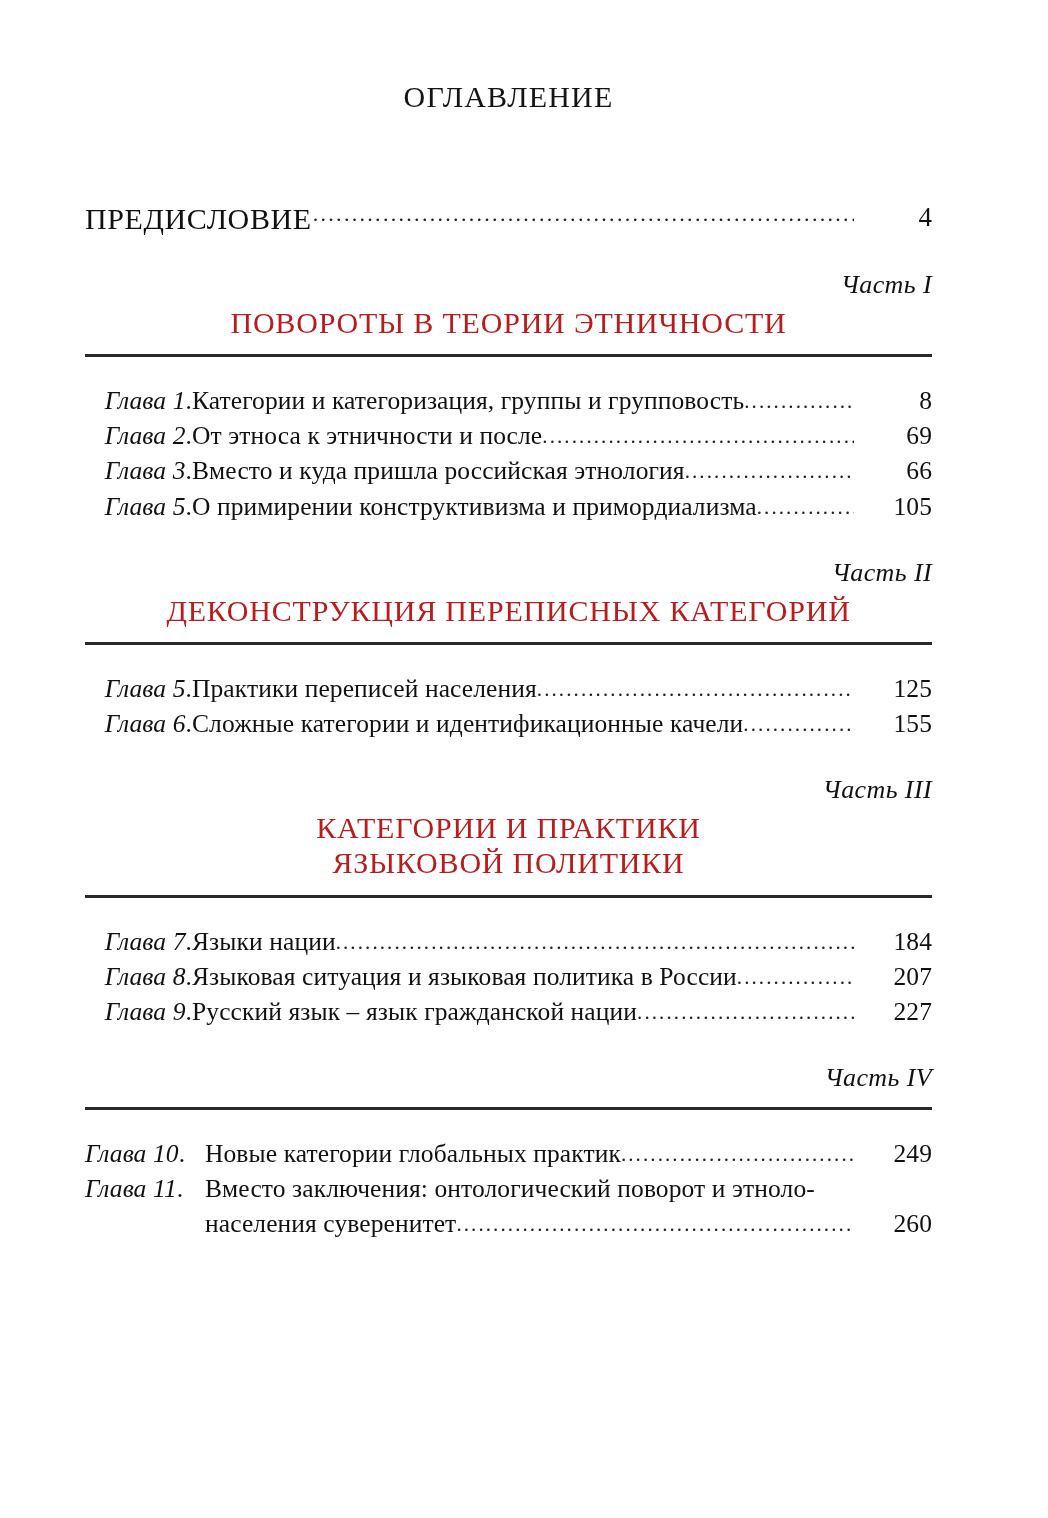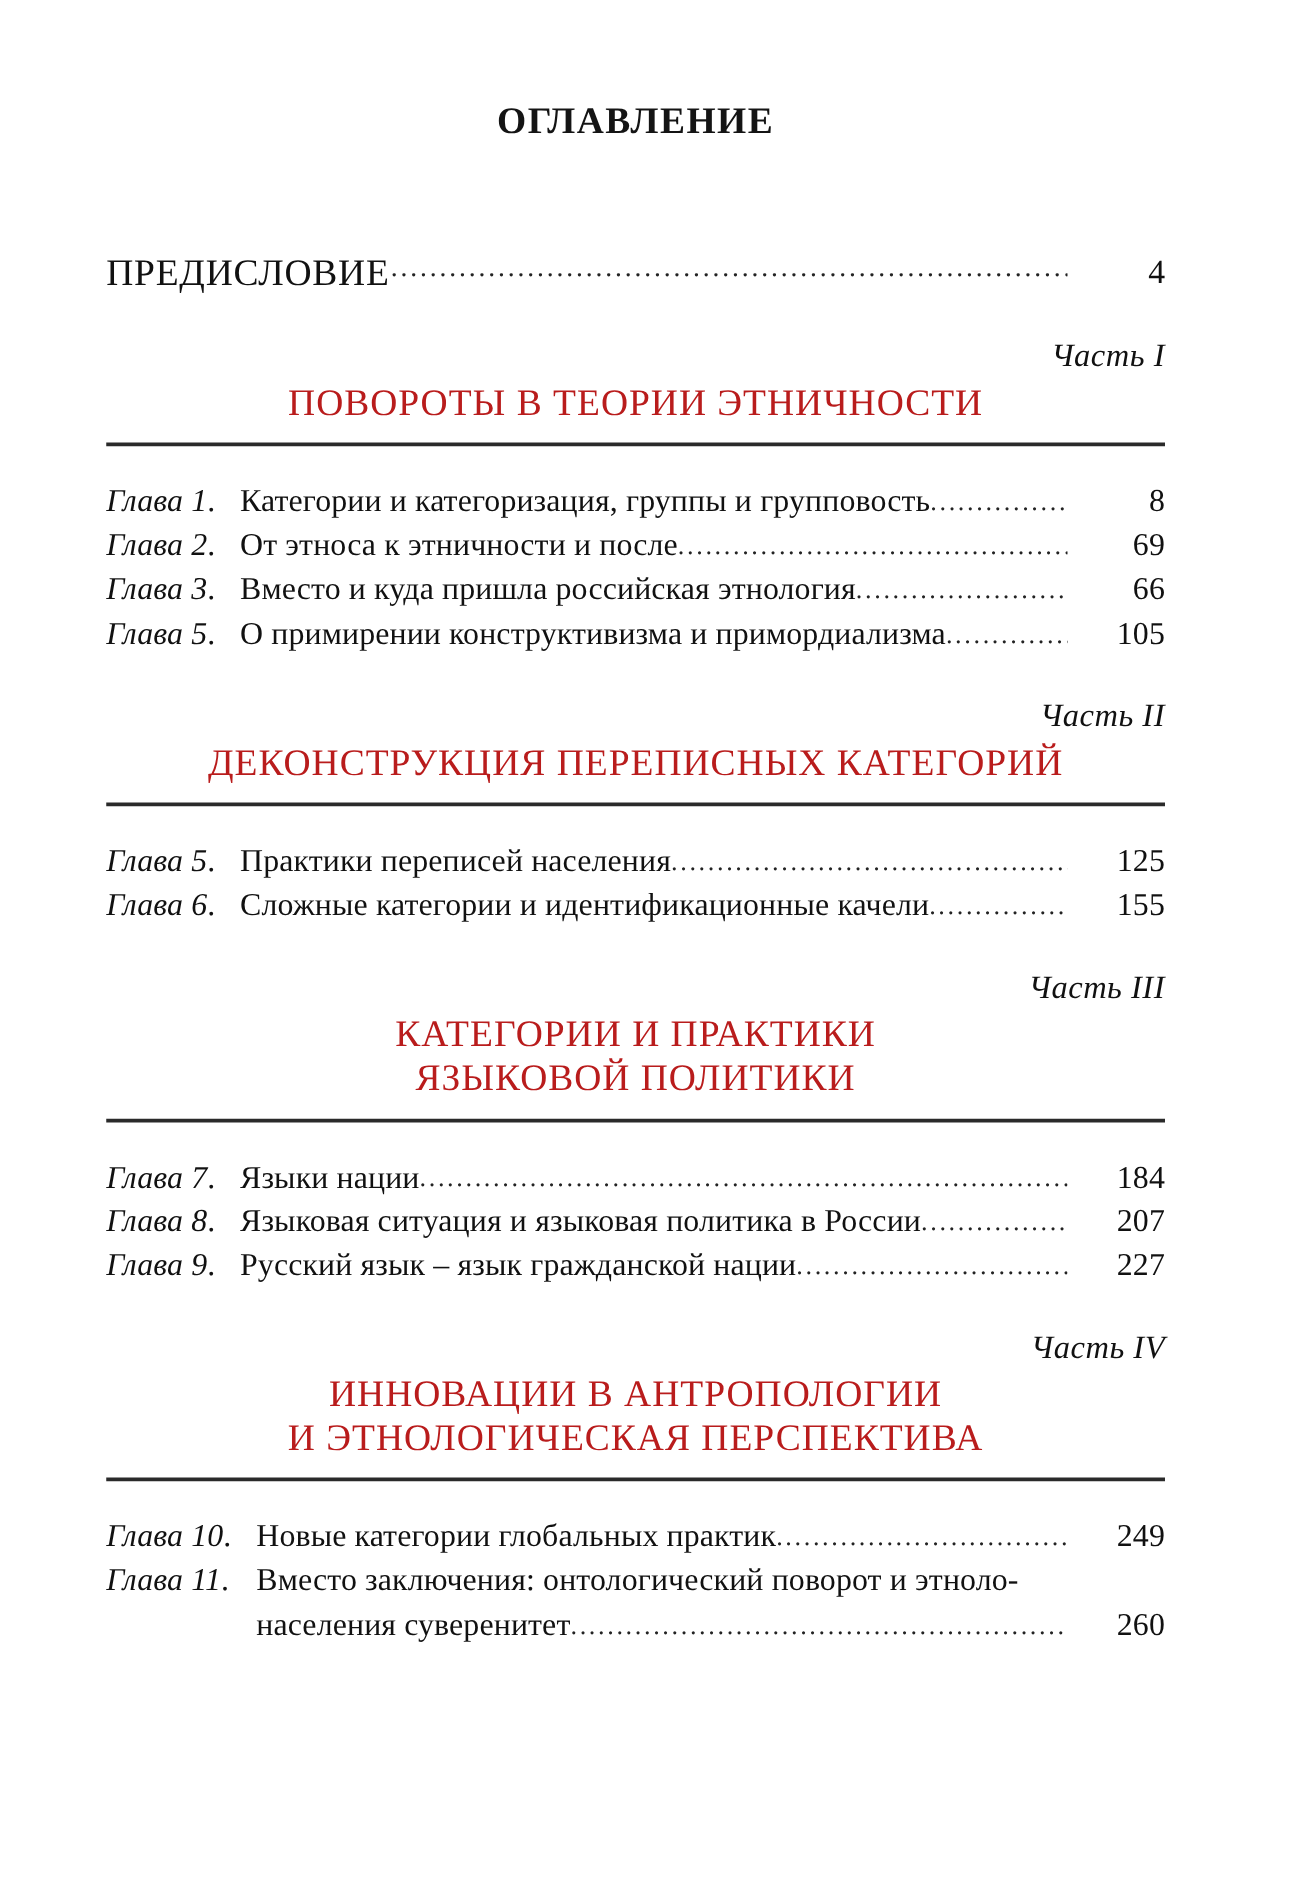--- a/index.html
+++ b/index.html
@@ -32,21 +32,21 @@
     top: 0;
     width: 847px;
   }
 
   
   .page-title {
     text-align: center;
     font-size: 30px;
     letter-spacing: 1.2px;
     margin-top: 80px;
-    font-weight: 700;
+    font-weight: 400;
     color: #141414;
   }
 
   
   .front-entry {
     display: flex;
     align-items: flex-start;
     margin-top: 88px;
     font-size: 30px;
     letter-spacing: 0.6px;
@@ -149,21 +149,21 @@
     align-items: baseline;
   }
   .cont-indent {
     flex: 0 0 auto;
   }
   .no-leader {
     flex: 1 1 auto;
   }
 
   
-  .w1 { width: 107px; }
+  .w1 { width: 107px; text-align: right; }
   .w2 { width: 120px; font-family: Liberation Serif, serif; }
 </style>
 </head>
 <body>
 
 <div class="page">
   <div class="content">
 
     <h1 class="page-title">ОГЛАВЛЕНИЕ</h1>
 
@@ -283,22 +283,20 @@
                   <span class="ch-title">Русский язык – язык гражданской нации</span>
                   <span class="leader">........................................................................................................................................</span>
                 </span>
                 <span class="ch-page">227</span>
               </div>
             </div>
           </div>
         </section>
         <section class="part">
           <div class="part-number">Часть IV</div>
-          <div class="part-title">ИННОВАЦИИ В АНТРОПОЛОГИИ
-И ЭТНОЛОГИЧЕСКАЯ ПЕРСПЕКТИВА</div>
           <hr class="part-rule">
           <div class="chapters">
             <div class="chapter">
               <div class="chapter-line">
                 <span class="ch-label w2"><span>Глава 10</span><span class="dot">.</span></span>
                 <span class="ch-body">
                   <span class="ch-title">Новые категории глобальных практик</span>
                   <span class="leader">........................................................................................................................................</span>
                 </span>
                 <span class="ch-page">249</span>

